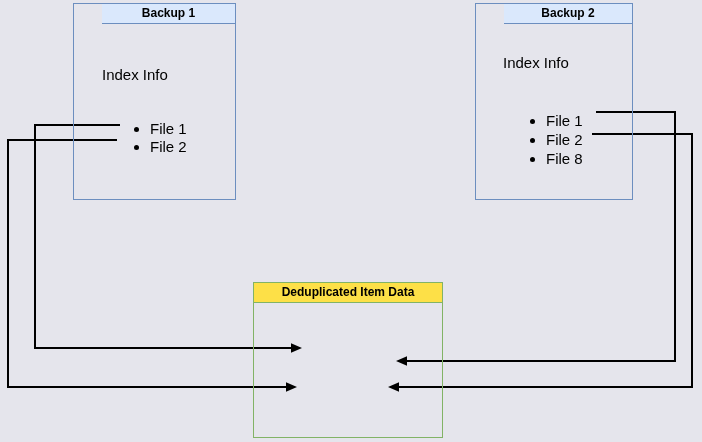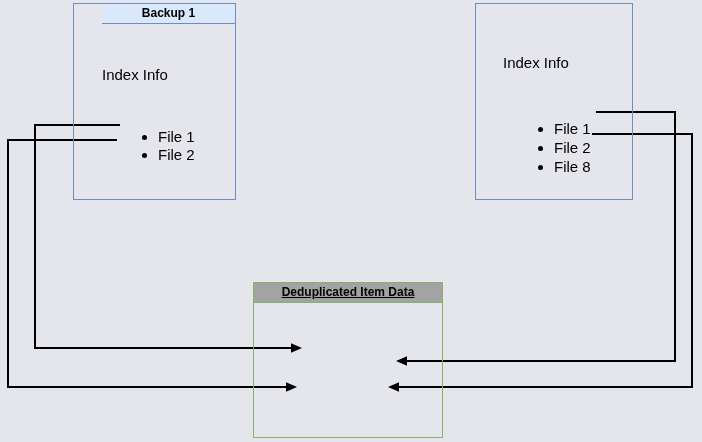--- a/index.html
+++ b/index.html
@@ -29,29 +29,29 @@
   .box-header {
     box-sizing: border-box;
     height: 20px;
     line-height: 19px;
     text-align: center;
     font-size: 12px;
     font-weight: bold;
     white-space: nowrap;
   }
   .blue  .box-header { background: #dae8fc; border-bottom: 1.5px solid #6c8ebf; }
-  .green .box-header { background: #a3a3a3; border-bottom: 1.5px solid #82b366; text-decoration: underline; }
+  .green .box-header { background: #fde047; border-bottom: 1.5px solid #82b366; }
   .sub-label {
     position: absolute;
     font-size: 15px;
     white-space: nowrap;
   }
   ul.file-list {
     position: absolute;
-    margin: 12px;
+    margin: 4px;
     padding-left: 16px;
     list-style: disc outside;
     font-size: 15px;
   }
   ul.file-list li {
     line-height: 18px;
     white-space: nowrap;
   }
   #backup1-box { left: 73px;  top: 3px;   width: 163px; height: 197px; }
   #backup2-box { left: 475px; top: 3px;   width: 158px; height: 197px; }
@@ -96,20 +96,21 @@
   <div class="box blue" id="backup1-box">
     <div class="box-header">Backup 1</div>
     <div class="sub-label">Index Info</div>
     <ul class="file-list">
       <li>File 1</li>
       <li>File 2</li>
     </ul>
   </div>
 
   <div class="box blue" id="backup2-box">
+    <div class="box-header">Backup 2</div>
     <div class="sub-label">Index Info</div>
     <ul class="file-list">
       <li>File 1</li>
       <li>File 2</li>
       <li>File 8</li>
     </ul>
   </div>
 
   <div class="box green" id="dedup-box">
     <div class="box-header">Deduplicated Item Data</div>

